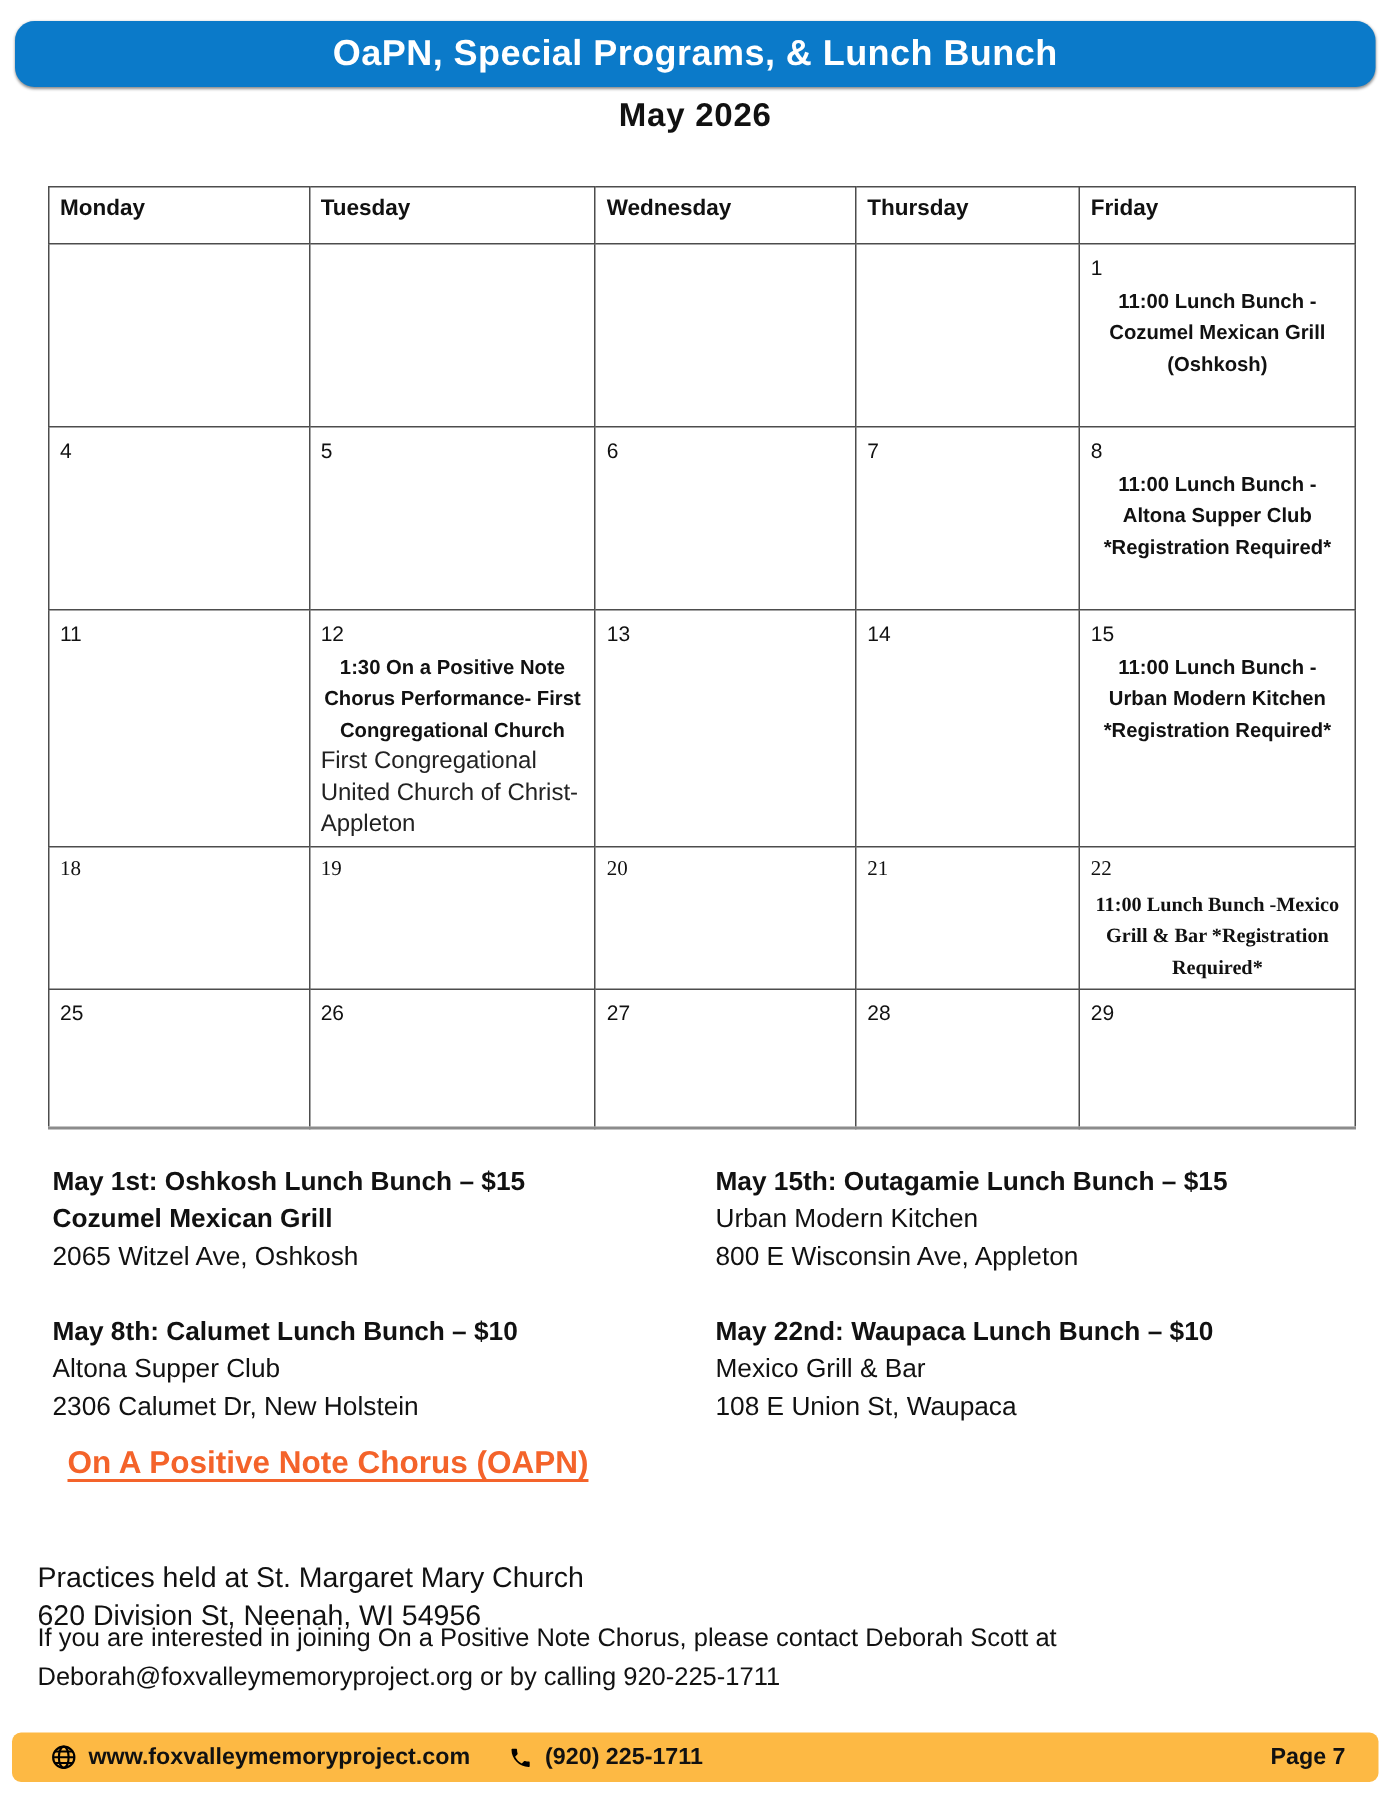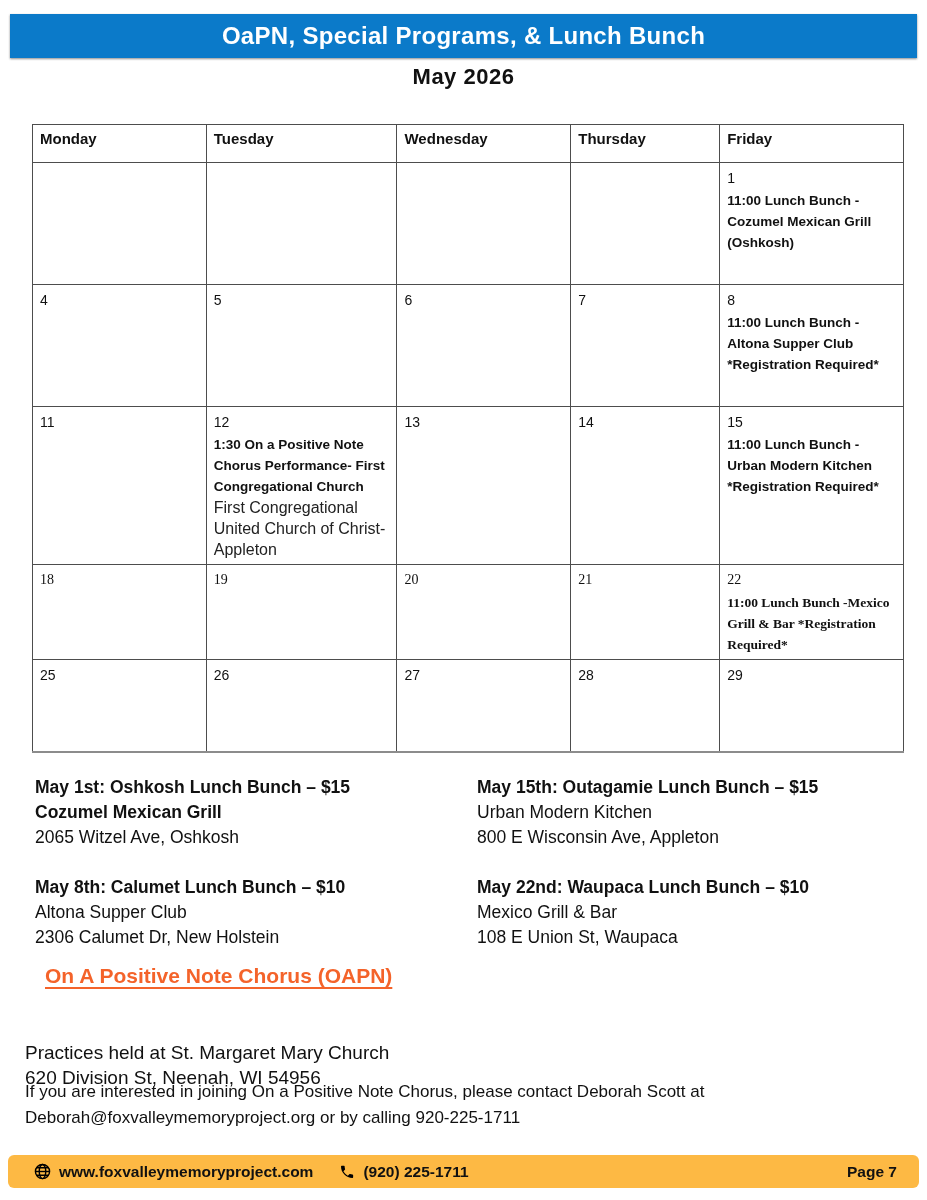--- a/index.html
+++ b/index.html
@@ -10,21 +10,21 @@
     --grid:#4d4d4d;
   }
   *{margin:0;padding:0;box-sizing:border-box;}
   html,body{background:#fff;}
   body{font-family:"Liberation Sans",sans-serif;color:var(--ink);}
   .page{position:relative;width:927px;height:1200px;background:#fff;overflow:hidden;}
 
   
   .banner{
     position:absolute;top:14px;left:10px;width:907px;height:44px;
-    background:var(--blue);border-radius:0;
+    background:var(--blue);border-radius:13px;
     display:flex;align-items:center;justify-content:center;
     box-shadow:0 1px 2px rgba(0,0,0,.45);
   }
   .banner-title{color:#fff;font-size:24px;font-weight:700;letter-spacing:.3px;}
 
   
   .month-title{
     position:absolute;top:64px;left:0;width:100%;
     text-align:center;font-size:22px;font-weight:700;letter-spacing:.5px;
   }
@@ -46,21 +46,21 @@
     padding:5px 7px 4px 7px;
   }
   .calendar thead tr{height:38px;}
   .calendar th{font-size:15px;font-weight:700;}
   .calendar tbody tr:nth-child(1){height:122px;}
   .calendar tbody tr:nth-child(2){height:122px;}
   .calendar tbody tr:nth-child(3){height:140px;}
   .calendar tbody tr:nth-child(4){height:86px;font-family:Liberation Serif, serif;}
   .calendar tbody tr:nth-child(5){height:92px;margin-top:16px;}
   .day-num{font-size:14px;line-height:20px;}
-  .event-bold{font-size:13.5px;font-weight:700;line-height:21px;margin-top:2px;}
+  .event-bold{font-size:13.5px;font-weight:700;line-height:21px;margin-top:2px;text-align:center;}
   .event-normal{font-size:16px;font-weight:400;line-height:21px;color:#222;}
 
   
   .info-col{position:absolute;top:775px;font-size:17.5px;line-height:25px;}
   .info-col-left{left:35px;width:420px;}
   .info-col-right{left:477px;width:430px;}
   .info-block{margin-bottom:25px;}
   .info-title{font-weight:700;}
   .bold-line{font-weight:700;}
 

